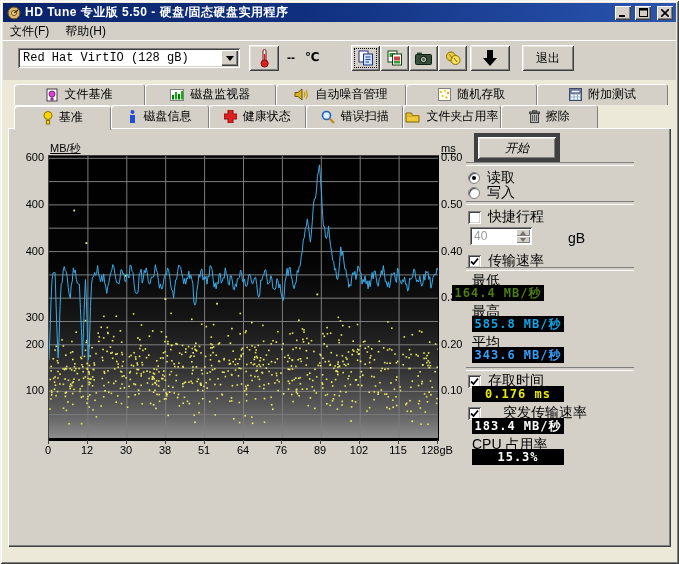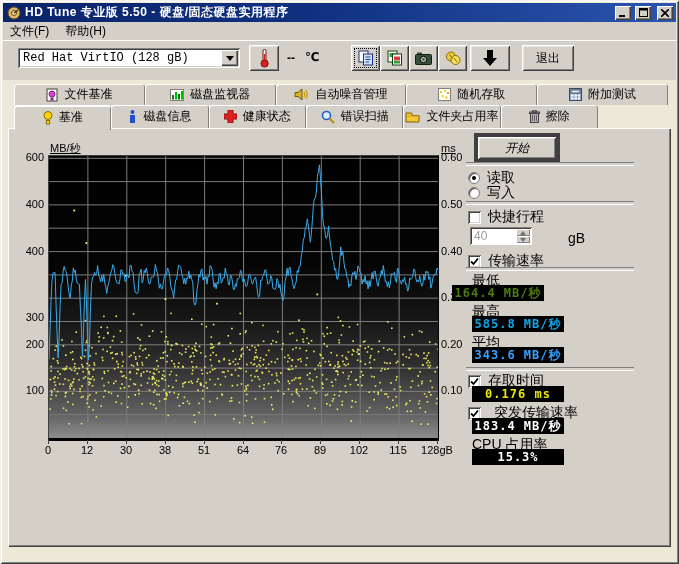--- a/index.html
+++ b/index.html
@@ -1220,21 +1220,21 @@
 <div class="abs" style="left:468px;top:372px;display:flex;align-items:center;gap:7px;">
   <span class="checkbox">
       <svg width="9" height="9">
         <polyline points="1,4.5 3.5,7 8,1.5" fill="none" stroke="#000" stroke-width="1.8"></polyline>
       </svg>
     </span>
   <span class="ctl-label">存取时间</span>
 </div>
 <div class="abs lcd" style="left:472px;top:386px;color:#e8e800;">0.176 ms</div>
 
-<div class="abs" style="left:468px;top:404px;display:flex;align-items:center;gap:13px;">
+<div class="abs" style="left:468px;top:404px;display:flex;align-items:center;gap:22px;">
   <span class="checkbox">
       <svg width="9" height="9">
         <polyline points="1,4.5 3.5,7 8,1.5" fill="none" stroke="#000" stroke-width="1.8"></polyline>
       </svg>
     </span>
   <span class="ctl-label">突发传输速率</span>
 </div>
 <div class="abs lcd" style="left:472px;top:418px;color:#fff;">183.4 MB/秒</div>
 
 <div class="abs ctl-label" style="left:472px;top:436px;">CPU 占用率</div>

